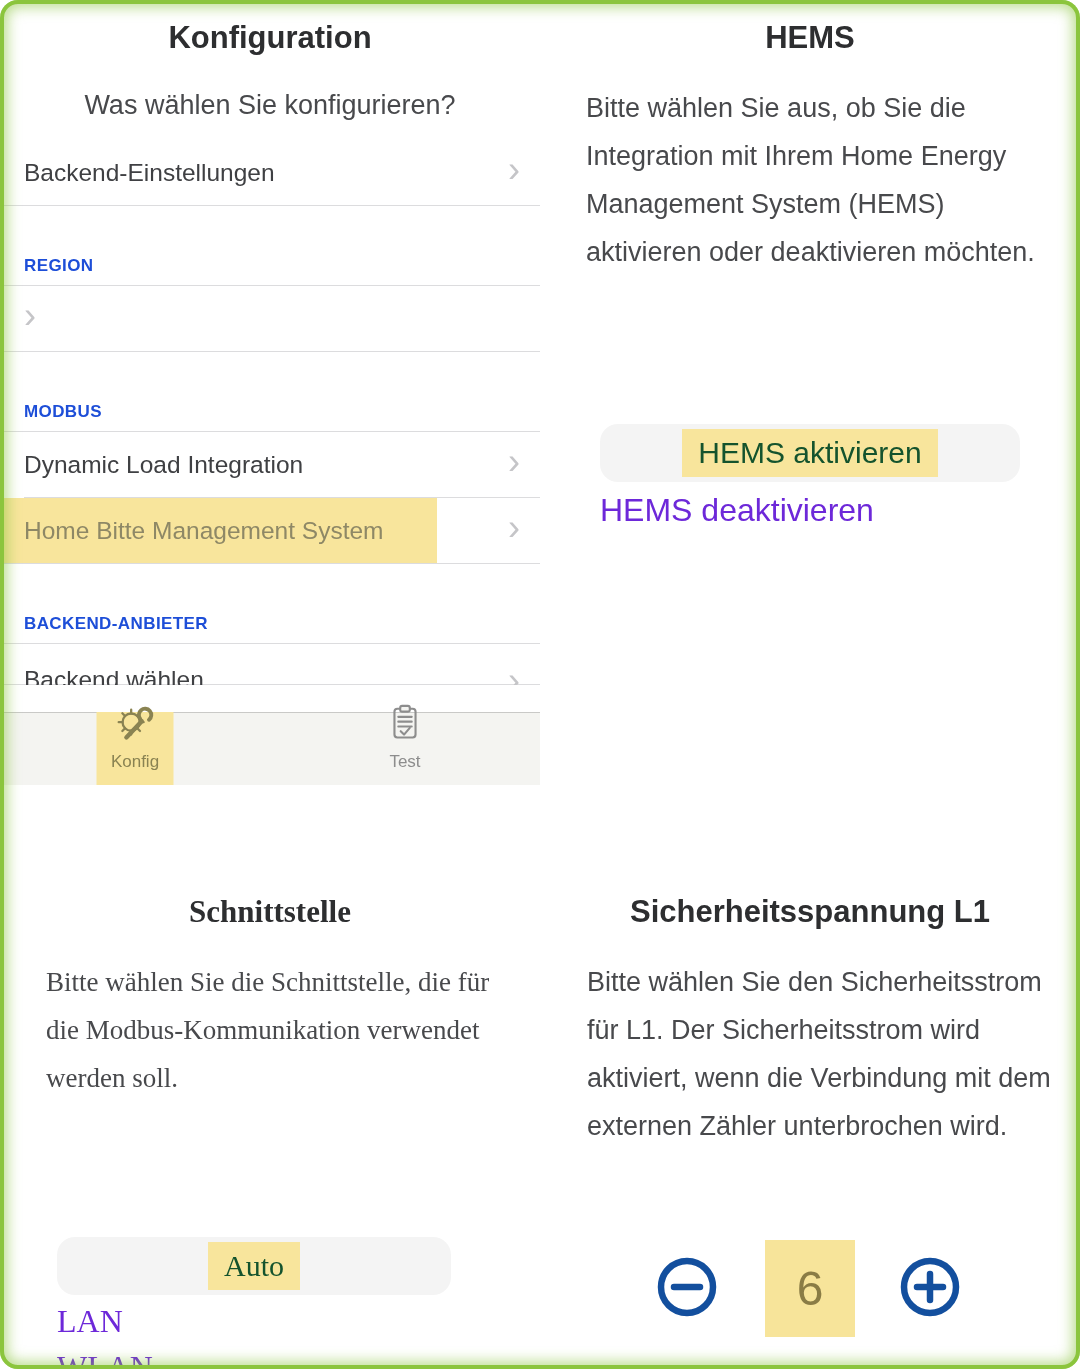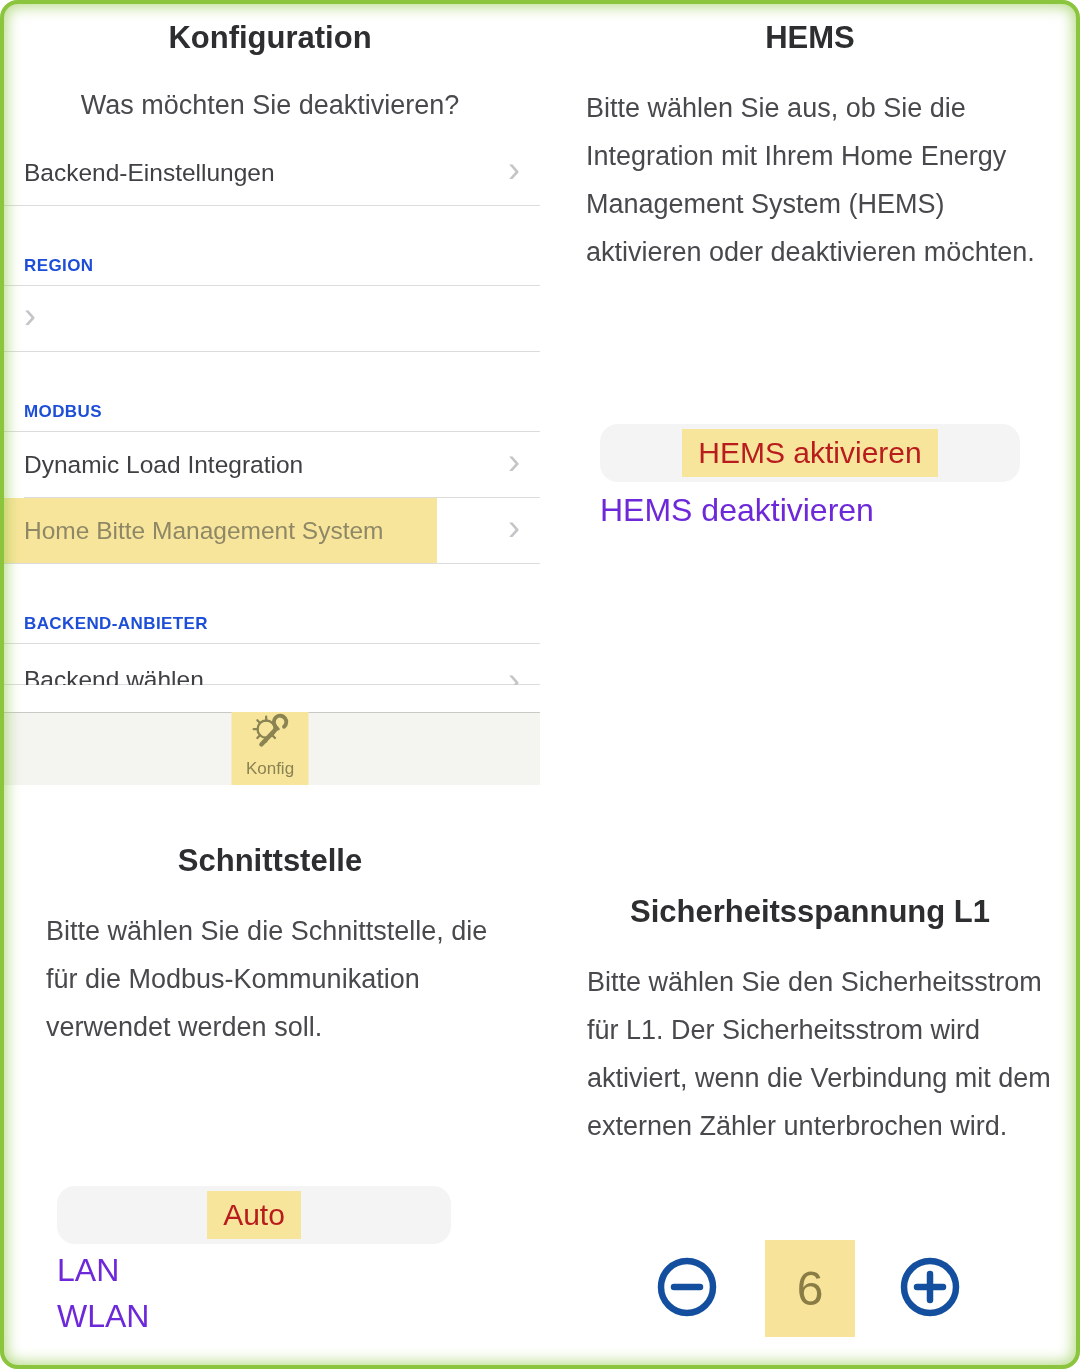--- a/index.html
+++ b/index.html
@@ -11,21 +11,21 @@
   
   .frame{
     position:absolute;left:0;top:0;width:1080px;height:1369px;
     border-radius:18px;pointer-events:none;z-index:60;
     box-shadow:inset 0 0 0 4px #8bc53d, inset 0 0 14px 7px rgba(139,197,61,.6);
   }
   
   .quad{position:absolute;width:540px;background:transparent;}
   #q-tl{left:0;top:0;height:860px;}
   #q-tr{left:540px;top:0;height:860px;}
-  #q-bl{left:0;top:809px;height:509px;}
+  #q-bl{left:0;top:860px;height:509px;font-family:Liberation Serif, serif;}
   #q-br{left:540px;top:860px;height:509px;}
 
   .q-title{
     margin-top:16px;text-align:center;
     font-size:31px;font-weight:700;color:#2d2e30;line-height:44px;
   }
   .q-par{
     margin-top:24px;margin-left:46px;
     font-size:27px;line-height:48px;color:#48494c;
   }
@@ -65,56 +65,56 @@
   .list-row.clipped{height:41px;overflow:hidden;align-items:flex-start;}
   .list-row.clipped .row-label,.list-row.clipped .chevron{margin-top:22px;}
   
   .tabbar{
     position:absolute;left:0;top:712px;width:540px;height:73px;
     background:#f4f4f1;border-top:1px solid #c9c9c7;
     display:flex;box-sizing:border-box;
   }
   .tab{
     flex:1;display:flex;flex-direction:column;align-items:center;justify-content:flex-end;
-    position:relative;padding-bottom:6px;
+    position:relative;padding-bottom:13px;
   }
   .tab-label{font-size:17px;color:#8d8d8d;line-height:20px;position:relative;z-index:2;}
   .tab svg{position:relative;z-index:2;}
   .tab.active .tab-label{color:#8a8352;}
   .tab.active::before{
     content:"";position:absolute;left:50%;transform:translateX(-50%);
     width:77px;top:-1px;bottom:0;background:#f8e59c;z-index:1;
   }
   
   .pill{
     position:absolute;background:#f4f4f4;border-radius:18px;
     display:flex;align-items:center;justify-content:center;
   }
   .pill-selected{
-    background:#f8e59c;color:#b91c1c;font-size:30px;line-height:48px;
+    background:#f8e59c;color:#14532d;font-size:30px;line-height:48px;
     padding:0 16px;white-space:nowrap;
   }
   .pill-option{
     position:absolute;text-align:left;font-size:32px;color:#6d28d9;
     line-height:40px;white-space:nowrap;
   }
   
   .stepper-btn{position:absolute;width:64px;height:64px;cursor:pointer;}
   .stepper-value{
     position:absolute;width:90px;height:97px;background:#f7e49a;
     display:flex;align-items:center;justify-content:center;
     font-size:48px;color:#8a7c45;
   }
 </style>
 </head>
 <body>
 
 <div class="quad" id="q-tl">
   <div class="q-title">Konfiguration</div>
-  <div class="q-sub">Was möchten Sie deaktivieren?</div>
+  <div class="q-sub">Was wählen Sie konfigurieren?</div>
 
   <div class="list">
     <div class="list-row">
       <span class="row-label">Backend-Einstellungen</span>
       <span class="chevron">›</span>
     </div>
 
     <div class="section-label">REGION</div>
     <div class="list-row">
       <span class="chevron">›</span>
@@ -149,20 +149,33 @@
           <line x1="10.8" y1="11.8" x2="13.6" y2="14.6"></line>
             <line x1="26.4" y1="27.4" x2="29.2" y2="30.2"></line>
           <line x1="10.8" y1="30.2" x2="13.6" y2="27.4"></line>
             <line x1="26.4" y1="14.6" x2="29.2" y2="11.8"></line>
           <path d="M15 37 L31 20" stroke-width="4.6"></path>
           <circle cx="34.5" cy="13.5" r="6.5" stroke-width="4" stroke-dasharray="30 11" transform="rotate(140 34.5 13.5)"></circle>
         </svg>
       </span>
       <span class="tab-label">Konfig</span>
     </div>
+    <div class="tab">
+      <span>
+        <svg width="46" height="46" viewBox="0 0 48 48" fill="none" stroke="#8d8d8d" stroke-width="2.2" stroke-linecap="round" stroke-linejoin="round">
+          <rect x="13" y="7" width="22" height="30" rx="3"></rect>
+          <rect x="19" y="4" width="10" height="6" rx="2" fill="#f4f4f1"></rect>
+          <line x1="17" y1="15.5" x2="31" y2="15.5"></line>
+          <line x1="17" y1="20.5" x2="31" y2="20.5"></line>
+          <line x1="17" y1="25.5" x2="31" y2="25.5"></line>
+          <path d="M19.5 30.5 l3.5 3.5 l6 -7"></path>
+        </svg>
+      </span>
+      <span class="tab-label">Test</span>
+    </div>
   </div>
 </div>
 
 <div class="quad" id="q-tr">
   <div class="q-title">HEMS</div>
   <div class="q-par" style="width:458px;">Bitte wählen Sie aus, ob Sie die Integration mit Ihrem Home Energy Management System (HEMS) aktivieren oder deaktivieren möchten.</div>
 
   <div class="pill" style="left:60px;top:424px;width:420px;height:58px;">
     <span class="pill-selected">HEMS aktivieren</span>
   </div>

